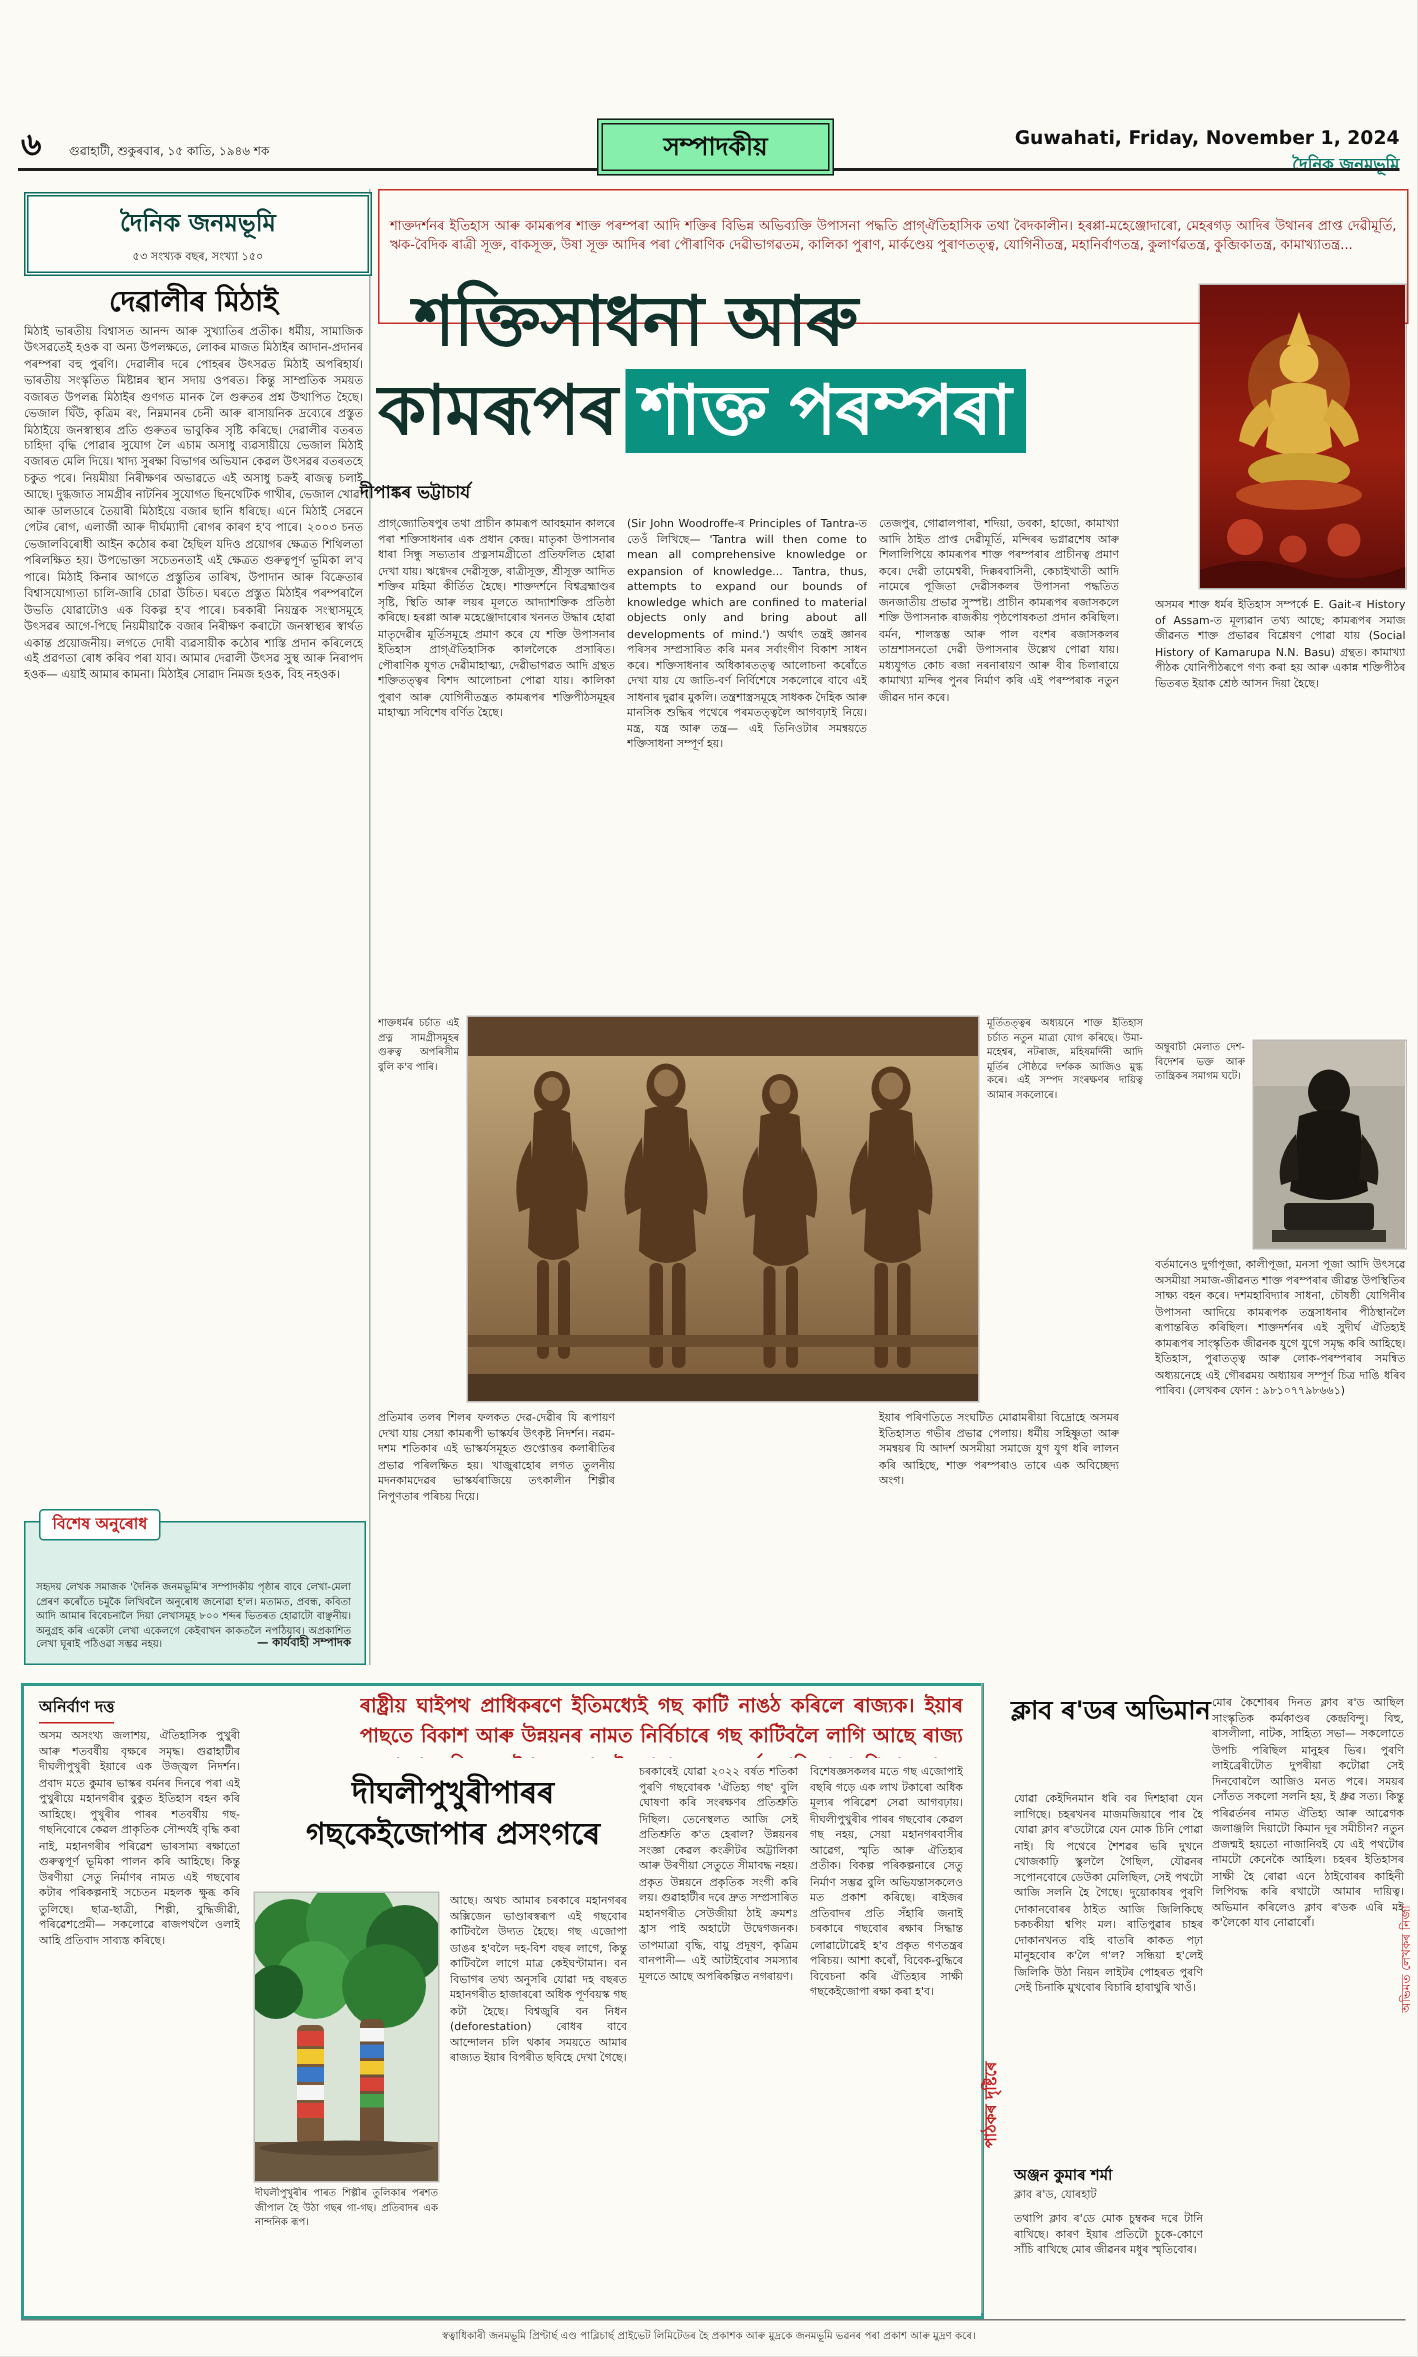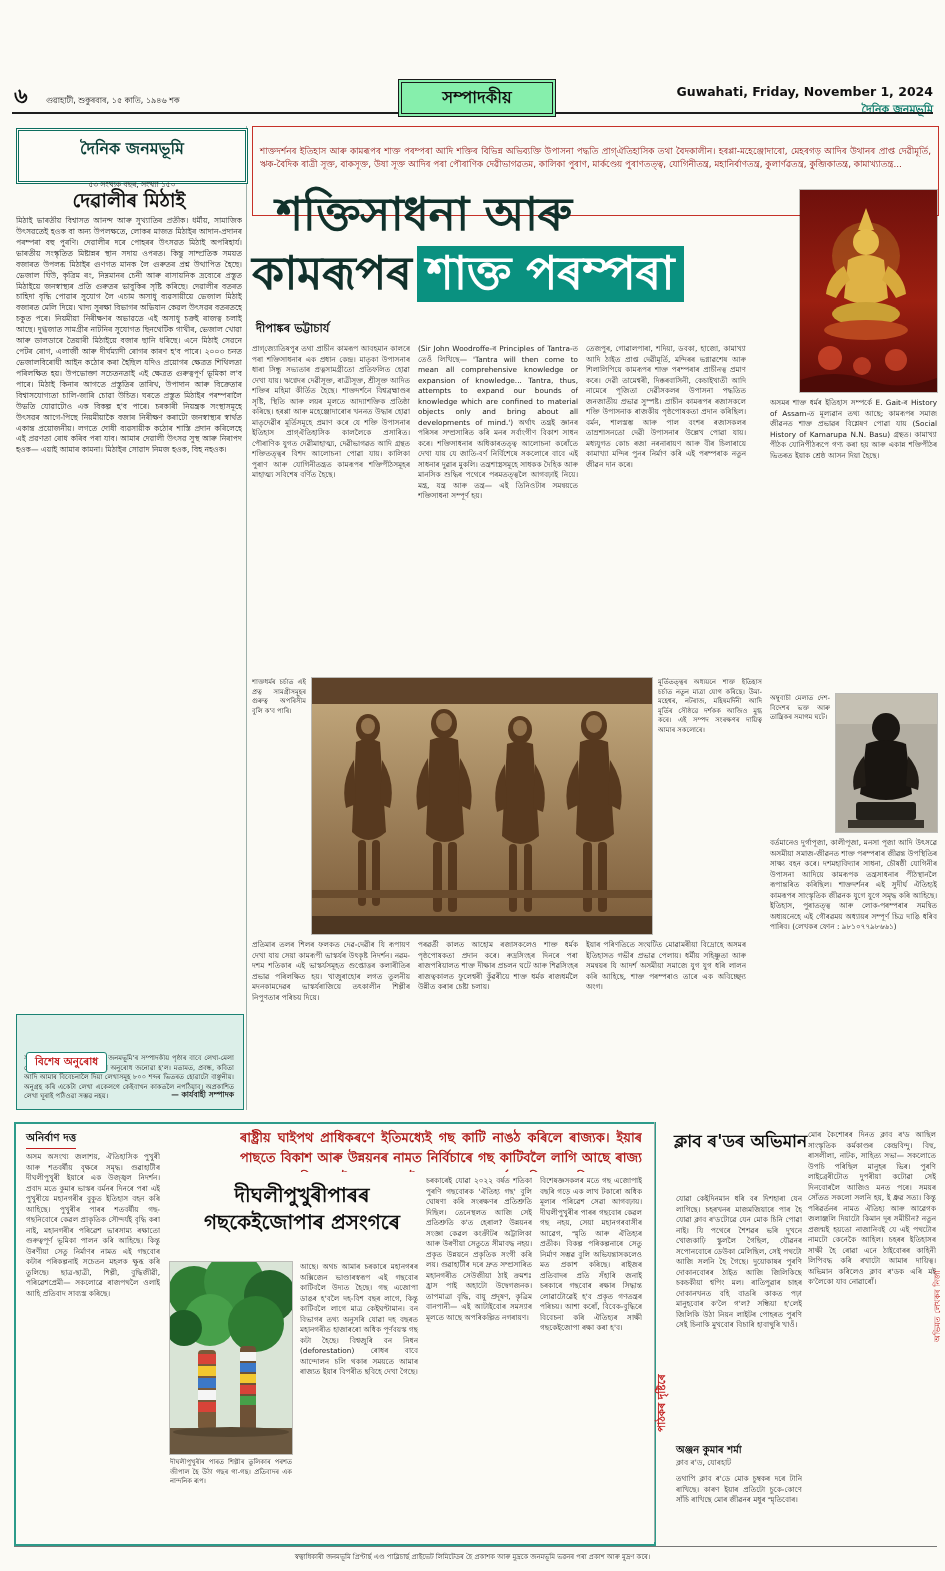--- a/index.html
+++ b/index.html
@@ -36,30 +36,30 @@
 
   <div class="abs" style="right:12px;top:84px;width:260px;text-align:right;font-size:12.5px;font-weight:bold;color:#111;">Guwahati, Friday, November 1, 2024</div>
   <div class="abs" style="right:12px;top:101px;width:260px;text-align:right;font-size:11px;font-weight:bold;color:#0c7a69;">দৈনিক জনমভূমি</div>
 
   <div class="abs rule-h" style="left:12px;top:112px;width:921px;height:2px;"></div>
 
   <div class="abs rule-v" style="left:246px;top:126px;width:1px;height:984px;"></div>
 
   <div class="abs" style="left:16px;top:128px;width:226px;height:50px;border:3px double #0d6e5f;background:#fdfcf8;">
     <div style="text-align:center;margin-top:5px;font-size:16px;font-weight:bold;color:#0a3f37;">দৈনিক জনমভূমি</div>
-    <div style="text-align:center;font-size:7.5px;color:#222;margin-top:16px;">৫৩ সংখ্যক বছৰ, সংখ্যা ১৫০</div>
+    <div style="text-align:center;font-size:7.5px;color:#222;margin-top:2px;">৫৩ সংখ্যক বছৰ, সংখ্যা ১৫০</div>
   </div>
 
   <div class="abs" style="left:16px;top:186px;width:226px;text-align:center;font-size:19px;font-weight:bold;color:#101010;">দেৱালীৰ মিঠাই</div>
 
   <div class="abs bt" style="left:16px;top:216px;width:226px;height:792px;font-size:7.6px;">মিঠাই ভাৰতীয় বিশ্বাসত আনন্দ আৰু সুখ্যাতিৰ প্ৰতীক। ধৰ্মীয়, সামাজিক উৎসৱতেই হওক বা অন্য উপলক্ষতে, লোকৰ মাজত মিঠাইৰ আদান-প্ৰদানৰ পৰম্পৰা বহু পুৰণি। দেৱালীৰ দৰে পোহৰৰ উৎসৱত মিঠাই অপৰিহাৰ্য। ভাৰতীয় সংস্কৃতিত মিষ্টান্নৰ স্থান সদায় ওপৰত। কিন্তু সাম্প্ৰতিক সময়ত বজাৰত উপলব্ধ মিঠাইৰ গুণগত মানক লৈ গুৰুতৰ প্ৰশ্ন উত্থাপিত হৈছে। ভেজাল ঘিঁউ, কৃত্ৰিম ৰং, নিম্নমানৰ চেনী আৰু ৰাসায়নিক দ্ৰব্যেৰে প্ৰস্তুত মিঠাইয়ে জনস্বাস্থ্যৰ প্ৰতি গুৰুতৰ ভাবুকিৰ সৃষ্টি কৰিছে। দেৱালীৰ বতৰত চাহিদা বৃদ্ধি পোৱাৰ সুযোগ লৈ এচাম অসাধু ব্যৱসায়ীয়ে ভেজাল মিঠাই বজাৰত মেলি দিয়ে। খাদ্য সুৰক্ষা বিভাগৰ অভিযান কেৱল উৎসৱৰ বতৰতহে চকুত পৰে। নিয়মীয়া নিৰীক্ষণৰ অভাৱতে এই অসাধু চক্ৰই ৰাজত্ব চলাই আছে। দুগ্ধজাত সামগ্ৰীৰ নাটনিৰ সুযোগত ছিনথেটিক গাখীৰ, ভেজাল খোৱা আৰু ডালডাৰে তৈয়াৰী মিঠাইয়ে বজাৰ ছানি ধৰিছে। এনে মিঠাই সেৱনে পেটৰ ৰোগ, এলাৰ্জী আৰু দীৰ্ঘম্যাদী ৰোগৰ কাৰণ হ'ব পাৰে। ২০০৩ চনত ভেজালবিৰোধী আইন কঠোৰ কৰা হৈছিল যদিও প্ৰয়োগৰ ক্ষেত্ৰত শিথিলতা পৰিলক্ষিত হয়। উপভোক্তা সচেতনতাই এই ক্ষেত্ৰত গুৰুত্বপূৰ্ণ ভূমিকা ল'ব পাৰে। মিঠাই কিনাৰ আগতে প্ৰস্তুতিৰ তাৰিখ, উপাদান আৰু বিক্ৰেতাৰ বিশ্বাসযোগ্যতা চালি-জাৰি চোৱা উচিত। ঘৰতে প্ৰস্তুত মিঠাইৰ পৰম্পৰালৈ উভতি যোৱাটোও এক বিকল্প হ'ব পাৰে। চৰকাৰী নিয়ন্ত্ৰক সংস্থাসমূহে উৎসৱৰ আগে-পিছে নিয়মীয়াকৈ বজাৰ নিৰীক্ষণ কৰাটো জনস্বাস্থ্যৰ স্বাৰ্থত একান্ত প্ৰয়োজনীয়। লগতে দোষী ব্যৱসায়ীক কঠোৰ শাস্তি প্ৰদান কৰিলেহে এই প্ৰৱণতা ৰোধ কৰিব পৰা যাব। আমাৰ দেৱালী উৎসৱ সুস্থ আৰু নিৰাপদ হওক— এয়াই আমাৰ কামনা। মিঠাইৰ সোৱাদ নিমজ হওক, বিহ নহওক।</div>
 
   <div class="abs" style="left:16px;top:1014px;width:226px;height:94px;background:#dcefe9;border:1px solid #1b8374;"></div>
   <div class="abs" style="left:26px;top:1006px;background:#ffffff;border:1px solid #1b8374;border-radius:3px;
-                          padding:1px 8px;font-size:10.5px;font-weight:bold;color:#c21f1f;z-index:2;margin-top:46px;">বিশেষ অনুৰোধ</div>
+                          padding:1px 8px;font-size:10.5px;font-weight:bold;color:#c21f1f;z-index:2;">বিশেষ অনুৰোধ</div>
   <div class="abs bt bt-sm" style="left:24px;top:1026px;width:210px;height:60px;margin-top:28px;">সহৃদয় লেখক সমাজক 'দৈনিক জনমভূমি'ৰ সম্পাদকীয় পৃষ্ঠাৰ বাবে লেখা-মেলা প্ৰেৰণ কৰোঁতে চমুকৈ লিখিবলৈ অনুৰোধ জনোৱা হ'ল। মতামত, প্ৰবন্ধ, কবিতা আদি আমাৰ বিবেচনালৈ দিয়া লেখাসমূহ ৮০০ শব্দৰ ভিতৰত হোৱাটো বাঞ্ছনীয়। অনুগ্ৰহ কৰি একেটা লেখা একেলগে কেইবাখন কাকতলৈ নপঠিয়াব। অপ্ৰকাশিত লেখা ঘূৰাই পঠিওৱা সম্ভৱ নহয়।</div>
   <div class="abs" style="left:24px;top:1088px;width:210px;text-align:right;font-size:7.6px;font-weight:bold;color:#222;">— কাৰ্যবাহী সম্পাদক</div>
 
   <div class="abs kicker" style="left:252px;top:126px;width:671px;height:52px;">শাক্তদৰ্শনৰ ইতিহাস আৰু কামৰূপৰ শাক্ত পৰম্পৰা আদি শক্তিৰ বিভিন্ন অভিব্যক্তি উপাসনা পদ্ধতি প্ৰাগ্‌ঐতিহাসিক তথা বৈদকালীন। হৰপ্পা-মহেঞ্জোদাৰো, মেহৰগড় আদিৰ উথানৰ প্ৰাপ্ত দেৱীমূৰ্তি, ঋক-বৈদিক ৰাত্ৰী সূক্ত, বাকসূক্ত, উষা সূক্ত আদিৰ পৰা পৌৰাণিক দেৱীভাগৱতম, কালিকা পুৰাণ, মাৰ্কণ্ডেয় পুৰাণতত্ত্ব, যোগিনীতন্ত্ৰ, মহানিৰ্বাণতন্ত্ৰ, কুলাৰ্ণৱতন্ত্ৰ, কুব্জিকাতন্ত্ৰ, কামাখ্যাতন্ত্ৰ...</div>
 
   <div class="abs hl-line1" style="left:244px;top:190px;width:545px;margin-left:32px;">শক্তিসাধনা আৰু</div>
   <div class="abs" style="left:252px;top:247px;width:560px;line-height:1.15;">
     <span class="hl-plain">কামৰূপৰ</span>
     <span class="hl-teal">শাক্ত পৰম্পৰা</span>
   </div>
@@ -82,21 +82,21 @@
       <path d="M88 76 Q104 86 106 104 L96 108 Q88 94 82 90 Z" fill="#d8a93c"></path>
       <ellipse cx="66" cy="124" rx="34" ry="12" fill="#caa035"></ellipse>
       <ellipse cx="66" cy="140" rx="42" ry="10" fill="#b9471f"></ellipse>
       <circle cx="30" cy="168" r="12" fill="#d2492c" opacity=".8"></circle>
       <circle cx="62" cy="176" r="9" fill="#d2492c" opacity=".7"></circle>
       <circle cx="96" cy="170" r="11" fill="#d2492c" opacity=".75"></circle>
       <path d="M0 190 Q35 178 68 190 T137 188 L137 202 L0 202 Z" fill="#4d0b07"></path>
     </svg>
   </div>
 
-  <div class="abs" style="left:256px;top:320px;font-size:11.5px;font-weight:bold;color:#111;">দীপাঙ্কৰ ভট্টাচাৰ্য</div>
+  <div class="abs" style="left:240px;top:320px;font-size:11.5px;font-weight:bold;color:#111;">দীপাঙ্কৰ ভট্টাচাৰ্য</div>
 
   <div class="abs bt" style="left:252px;top:344px;width:158px;height:328px;">প্ৰাগ্‌জ্যোতিষপুৰ তথা প্ৰাচীন কামৰূপ আবহমান কালৰে পৰা শক্তিসাধনাৰ এক প্ৰধান কেন্দ্ৰ। মাতৃকা উপাসনাৰ ধাৰা সিন্ধু সভ্যতাৰ প্ৰত্নসামগ্ৰীতো প্ৰতিফলিত হোৱা দেখা যায়। ঋগ্বেদৰ দেৱীসূক্ত, ৰাত্ৰীসূক্ত, শ্ৰীসূক্ত আদিত শক্তিৰ মহিমা কীৰ্তিত হৈছে। শাক্তদৰ্শনে বিশ্বব্ৰহ্মাণ্ডৰ সৃষ্টি, স্থিতি আৰু লয়ৰ মূলতে আদ্যাশক্তিক প্ৰতিষ্ঠা কৰিছে। হৰপ্পা আৰু মহেঞ্জোদাৰোৰ খননত উদ্ধাৰ হোৱা মাতৃদেৱীৰ মূৰ্তিসমূহে প্ৰমাণ কৰে যে শক্তি উপাসনাৰ ইতিহাস প্ৰাগ্‌ঐতিহাসিক কাললৈকে প্ৰসাৰিত। পৌৰাণিক যুগত দেৱীমাহাত্ম্য, দেৱীভাগৱত আদি গ্ৰন্থত শক্তিতত্ত্বৰ বিশদ আলোচনা পোৱা যায়। কালিকা পুৰাণ আৰু যোগিনীতন্ত্ৰত কামৰূপৰ শক্তিপীঠসমূহৰ মাহাত্ম্য সবিশেষ বৰ্ণিত হৈছে।</div>
   <div class="abs bt" style="left:418px;top:344px;width:160px;height:328px;">(Sir John Woodroffe-ৰ Principles of Tantra-ত তেওঁ লিখিছে— 'Tantra will then come to mean all comprehensive knowledge or expansion of knowledge... Tantra, thus, attempts to expand our bounds of knowledge which are confined to material objects only and bring about all developments of mind.') অৰ্থাৎ তন্ত্ৰই জ্ঞানৰ পৰিসৰ সম্প্ৰসাৰিত কৰি মনৰ সৰ্বাংগীণ বিকাশ সাধন কৰে। শক্তিসাধনাৰ অধিকাৰতত্ত্ব আলোচনা কৰোঁতে দেখা যায় যে জাতি-বৰ্ণ নিৰ্বিশেষে সকলোৰে বাবে এই সাধনাৰ দুৱাৰ মুকলি। তন্ত্ৰশাস্ত্ৰসমূহে সাধকক দৈহিক আৰু মানসিক শুদ্ধিৰ পথেৰে পৰমতত্ত্বলৈ আগবঢ়াই নিয়ে। মন্ত্ৰ, যন্ত্ৰ আৰু তন্ত্ৰ— এই তিনিওটাৰ সমন্বয়তে শক্তিসাধনা সম্পূৰ্ণ হয়।</div>
   <div class="abs bt" style="left:586px;top:344px;width:160px;height:328px;">তেজপুৰ, গোৱালপাৰা, শদিয়া, ডবকা, হাজো, কামাখ্যা আদি ঠাইত প্ৰাপ্ত দেৱীমূৰ্তি, মন্দিৰৰ ভগ্নাৱশেষ আৰু শিলালিপিয়ে কামৰূপৰ শাক্ত পৰম্পৰাৰ প্ৰাচীনত্ব প্ৰমাণ কৰে। দেৱী তামেশ্বৰী, দিক্কৰবাসিনী, কেচাইখাতী আদি নামেৰে পূজিতা দেৱীসকলৰ উপাসনা পদ্ধতিত জনজাতীয় প্ৰভাৱ সুস্পষ্ট। প্ৰাচীন কামৰূপৰ ৰজাসকলে শক্তি উপাসনাক ৰাজকীয় পৃষ্ঠপোষকতা প্ৰদান কৰিছিল। বৰ্মন, শালস্তম্ভ আৰু পাল বংশৰ ৰজাসকলৰ তাম্ৰশাসনতো দেৱী উপাসনাৰ উল্লেখ পোৱা যায়। মধ্যযুগত কোচ ৰজা নৰনাৰায়ণ আৰু বীৰ চিলাৰায়ে কামাখ্যা মন্দিৰ পুনৰ নিৰ্মাণ কৰি এই পৰম্পৰাক নতুন জীৱন দান কৰে।</div>
   <div class="abs bt" style="left:770px;top:398px;width:167px;height:272px;">অসমৰ শাক্ত ধৰ্মৰ ইতিহাস সম্পৰ্কে E. Gait-ৰ History of Assam-ত মূল্যৱান তথ্য আছে; কামৰূপৰ সমাজ জীৱনত শাক্ত প্ৰভাৱৰ বিশ্লেষণ পোৱা যায় (Social History of Kamarupa N.N. Basu) গ্ৰন্থত। কামাখ্যা পীঠক যোনিপীঠৰূপে গণ্য কৰা হয় আৰু একান্ন শক্তিপীঠৰ ভিতৰত ইয়াক শ্ৰেষ্ঠ আসন দিয়া হৈছে।</div>
 
   <div class="abs bt bt-sm" style="left:252px;top:678px;width:54px;height:256px;">শাক্তধৰ্মৰ চৰ্চাত এই প্ৰত্ন সামগ্ৰীসমূহৰ গুৰুত্ব অপৰিসীম বুলি ক'ব পাৰি।</div>
 
   <div class="abs ph" style="left:312px;top:678px;width:340px;height:256px;">
     <svg width="340" height="256" viewBox="0 0 340 256" xmlns="http://www.w3.org/2000/svg">
@@ -171,21 +171,20 @@
       <path d="M28 62 Q14 78 18 96 L30 92 Z" fill="#211c16"></path>
       <path d="M72 62 Q86 78 82 96 L70 92 Z" fill="#211c16"></path>
       <rect x="20" y="108" width="60" height="18" rx="3" fill="#23201b"></rect>
       <rect x="12" y="126" width="76" height="8" fill="#39342c"></rect>
     </svg>
   </div>
 
   <div class="abs bt" style="left:770px;top:838px;width:167px;height:280px;">বৰ্তমানেও দুৰ্গাপূজা, কালীপূজা, মনসা পূজা আদি উৎসৱে অসমীয়া সমাজ-জীৱনত শাক্ত পৰম্পৰাৰ জীৱন্ত উপস্থিতিৰ সাক্ষ্য বহন কৰে। দশমহাবিদ্যাৰ সাধনা, চৌষষ্ঠী যোগিনীৰ উপাসনা আদিয়ে কামৰূপক তন্ত্ৰসাধনাৰ পীঠস্থানলৈ ৰূপান্তৰিত কৰিছিল। শাক্তদৰ্শনৰ এই সুদীৰ্ঘ ঐতিহ্যই কামৰূপৰ সাংস্কৃতিক জীৱনক যুগে যুগে সমৃদ্ধ কৰি আহিছে। ইতিহাস, পুৰাতত্ত্ব আৰু লোক-পৰম্পৰাৰ সমন্বিত অধ্যয়নেহে এই গৌৰৱময় অধ্যায়ৰ সম্পূৰ্ণ চিত্ৰ দাঙি ধৰিব পাৰিব। (লেখকৰ ফোন : ৯৮১০৭৭৯৮৬৬১)</div>
 
   <div class="abs bt" style="left:252px;top:940px;width:158px;height:178px;">প্ৰতিমাৰ তলৰ শিলৰ ফলকত দেৱ-দেৱীৰ যি ৰূপায়ণ দেখা যায় সেয়া কামৰূপী ভাস্কৰ্যৰ উৎকৃষ্ট নিদৰ্শন। নৱম-দশম শতিকাৰ এই ভাস্কৰ্যসমূহত গুপ্তোত্তৰ কলাৰীতিৰ প্ৰভাৱ পৰিলক্ষিত হয়। খাজুৰাহোৰ লগত তুলনীয় মদনকামদেৱৰ ভাস্কৰ্যৰাজিয়ে তৎকালীন শিল্পীৰ নিপুণতাৰ পৰিচয় দিয়ে।</div>
-  <div class="abs bt" style="left:418px;top:940px;width:160px;height:178px;">পৰৱৰ্তী কালত আহোম ৰজাসকলেও শাক্ত ধৰ্মক পৃষ্ঠপোষকতা প্ৰদান কৰে। ৰুদ্ৰসিংহৰ দিনৰে পৰা ৰাজপৰিয়ালত শাক্ত দীক্ষাৰ প্ৰচলন ঘটে আৰু শিৱসিংহৰ ৰাজত্বকালত ফুলেশ্বৰী কুঁৱৰীয়ে শাক্ত ধৰ্মক ৰাজধৰ্মলৈ উন্নীত কৰাৰ চেষ্টা চলায়।</div>
   <div class="abs bt" style="left:586px;top:940px;width:160px;height:178px;">ইয়াৰ পৰিণতিতে সংঘটিত মোৱামৰীয়া বিদ্ৰোহে অসমৰ ইতিহাসত গভীৰ প্ৰভাৱ পেলায়। ধৰ্মীয় সহিষ্ণুতা আৰু সমন্বয়ৰ যি আদৰ্শ অসমীয়া সমাজে যুগ যুগ ধৰি লালন কৰি আহিছে, শাক্ত পৰম্পৰাও তাৰে এক অবিচ্ছেদ্য অংগ।</div>
 
   <div class="abs" style="left:14px;top:1122px;width:638px;height:420px;border:2px solid #2d9b8a;background:#fcfbf6;"></div>
 
   <div class="abs" style="left:26px;top:1130px;font-size:10.5px;font-weight:bold;color:#101010;border-bottom:1.5px solid #c21f1f;padding-bottom:1px;">অনিৰ্বাণ দত্ত</div>
 
   <div class="abs bt" style="left:240px;top:1128px;width:402px;height:44px;color:#b01d1a;font-size:13px;font-weight:600;line-height:1.55;">ৰাষ্ট্ৰীয় ঘাইপথ প্ৰাধিকৰণে ইতিমধ্যেই গছ কাটি নাঙঠ কৰিলে ৰাজ্যক। ইয়াৰ পাছতে বিকাশ আৰু উন্নয়নৰ নামত নিৰ্বিচাৰে গছ কাটিবলৈ লাগি আছে ৰাজ্য চৰকাৰখন। কিন্তু, এইখন চৰকাৰেই যোৱা ২০২২ বৰ্ষত শতিকা পুৰণি গছবোৰক 'ঐতিহ্য গছ' বুলি মৰ্যদা দিবলৈ ...</div>
 
   <div class="abs" style="left:166px;top:1182px;width:272px;text-align:center;font-size:20px;font-weight:bold;color:#0f0f0f;line-height:1.35;">
     <div>দীঘলীপুখুৰীপাৰৰ</div>

